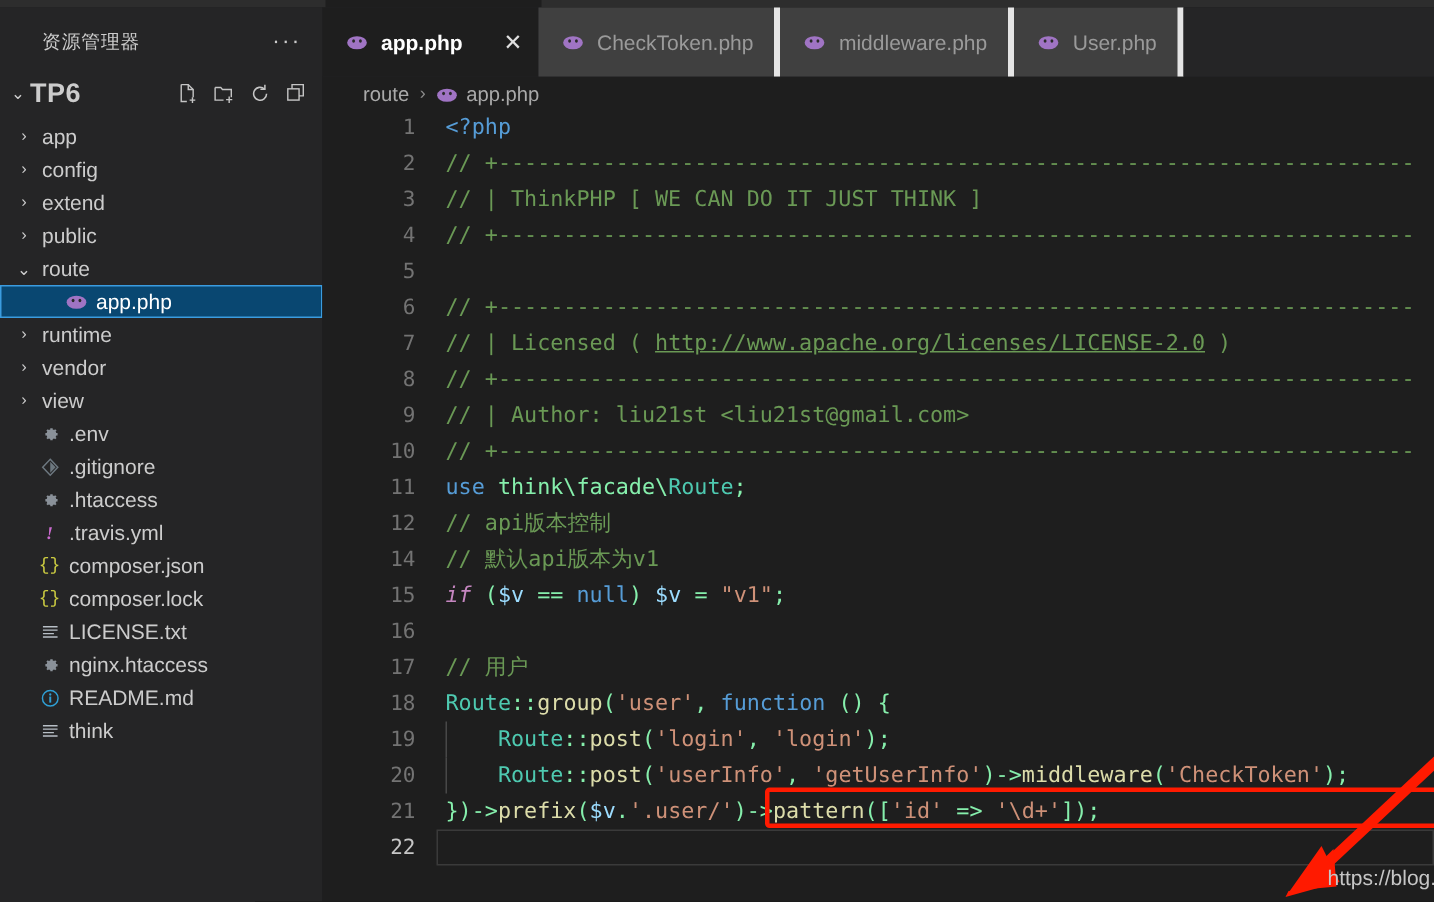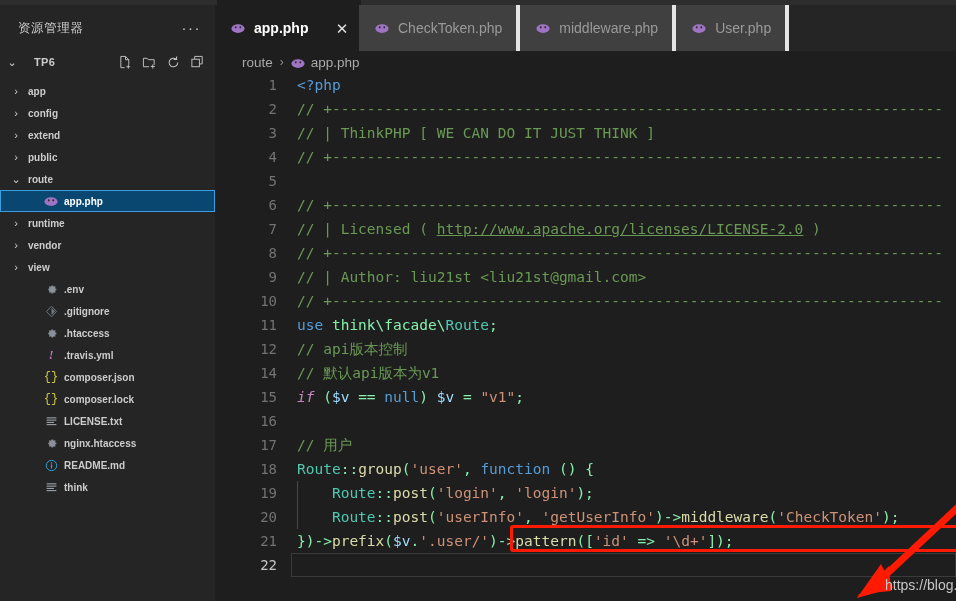--- a/index.html
+++ b/index.html
@@ -28,34 +28,34 @@
 
   
   .sidebar {
     position: absolute; left: 0; top: 5px;
     width: 215px; height: 596px;
     background: #252526;
     overflow: hidden;
   }
   .sb-header {
     display: flex; align-items: center; justify-content: space-between;
-    height: 30px; padding: 0 14px 0 18px;
+    height: 30px; padding: 0 14px 0 28px;
     color: #bbbbbb; font-size: 11.5px; letter-spacing: .6px;
     margin-top: 8px;
   }
   .sb-header .title { color: #cccccc; font-size: 12.5px; }
   .sb-dots { color: #cccccc; font-size: 15px; line-height: 8px; letter-spacing: 1.5px; }
 
   .sb-root {
     display: flex; align-items: center;
     height: 26px; padding-left: 4px; margin-top: 6px;
     color: #cccccc;
   }
   .sb-root .chev { width: 16px; text-align: center; font-size: 11px; color: #cccccc; }
-  .sb-root .rootname { font-size: 11px; font-weight: bold; letter-spacing: .3px; margin-left: 14px; }
+  .sb-root .rootname { font-size: 18px; font-weight: bold; letter-spacing: .3px; margin-left: 0; }
   .sb-root .acts { margin-left: auto; display: flex; gap: 9px; padding-right: 10px; }
   .sb-root .acts svg { display: block; }
 
   .tree { margin-top: 5px; }
   .row {
     position: relative;
     display: flex; align-items: center;
     height: 22px;
     padding-left: 8px;
     color: #cccccc;
@@ -64,23 +64,23 @@
   }
   .row .chev {
     width: 16px; flex: 0 0 16px; text-align: center;
     color: #cccccc; font-size: 11px;
   }
   .row .ico {
     width: 18px; flex: 0 0 18px; text-align: center;
     display: inline-flex; align-items: center; justify-content: center;
     font-size: 12px;
   }
-  .row .lbl { margin-left: 4px; font-size: 10px; color: #cccccc; font-weight: bold; }
+  .row .lbl { margin-left: 4px; font-size: 14px; color: #cccccc; }
   .row.depth1 { padding-left: 8px; }
-  .row.file   { padding-left: 26px; }
+  .row.file   { padding-left: 8px; }
   .row.selected {
     background: #094771;
     border: 1px solid #3b9cdf;
     box-sizing: border-box;
     padding-left: 7px;
   }
   .row.selected .lbl { color: #ffffff; }
   .row.indent2 { padding-left: 26px; }
   .row.selected.indent2 { padding-left: 25px; }
 

